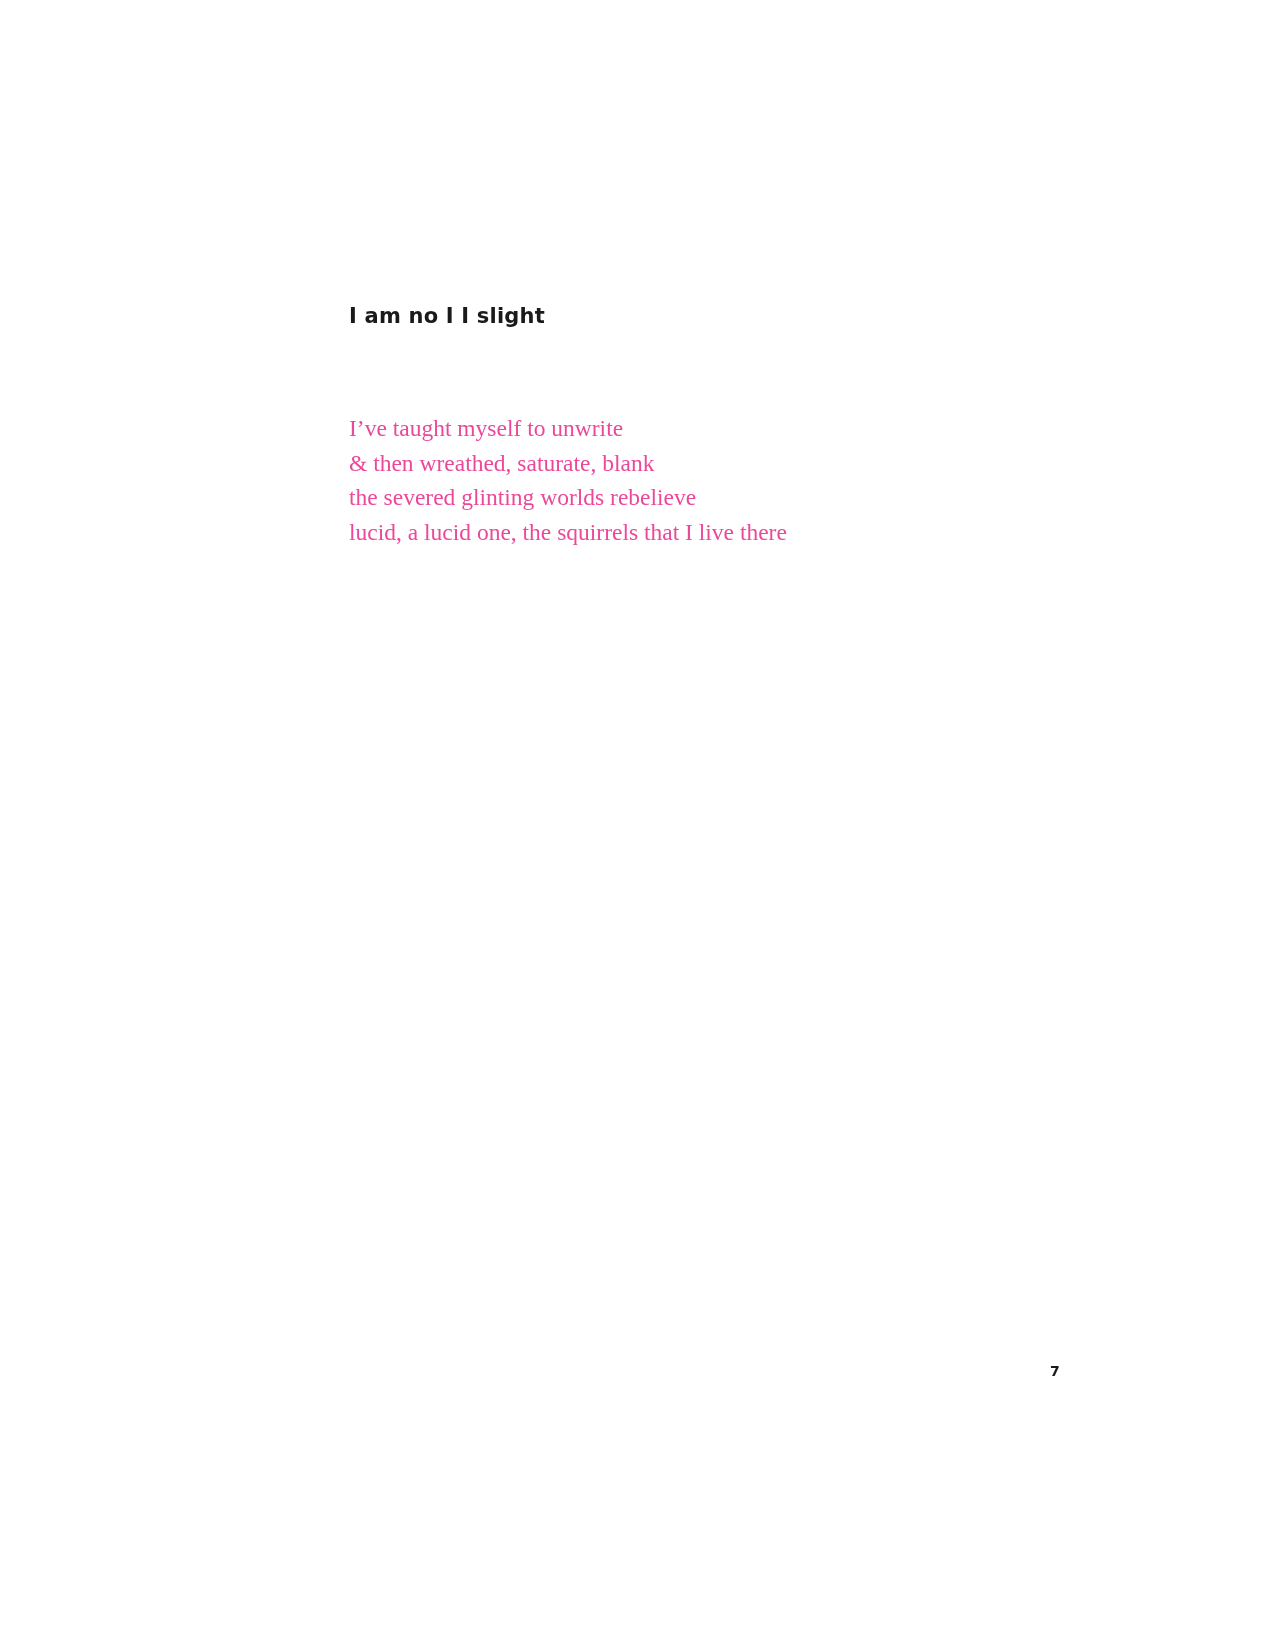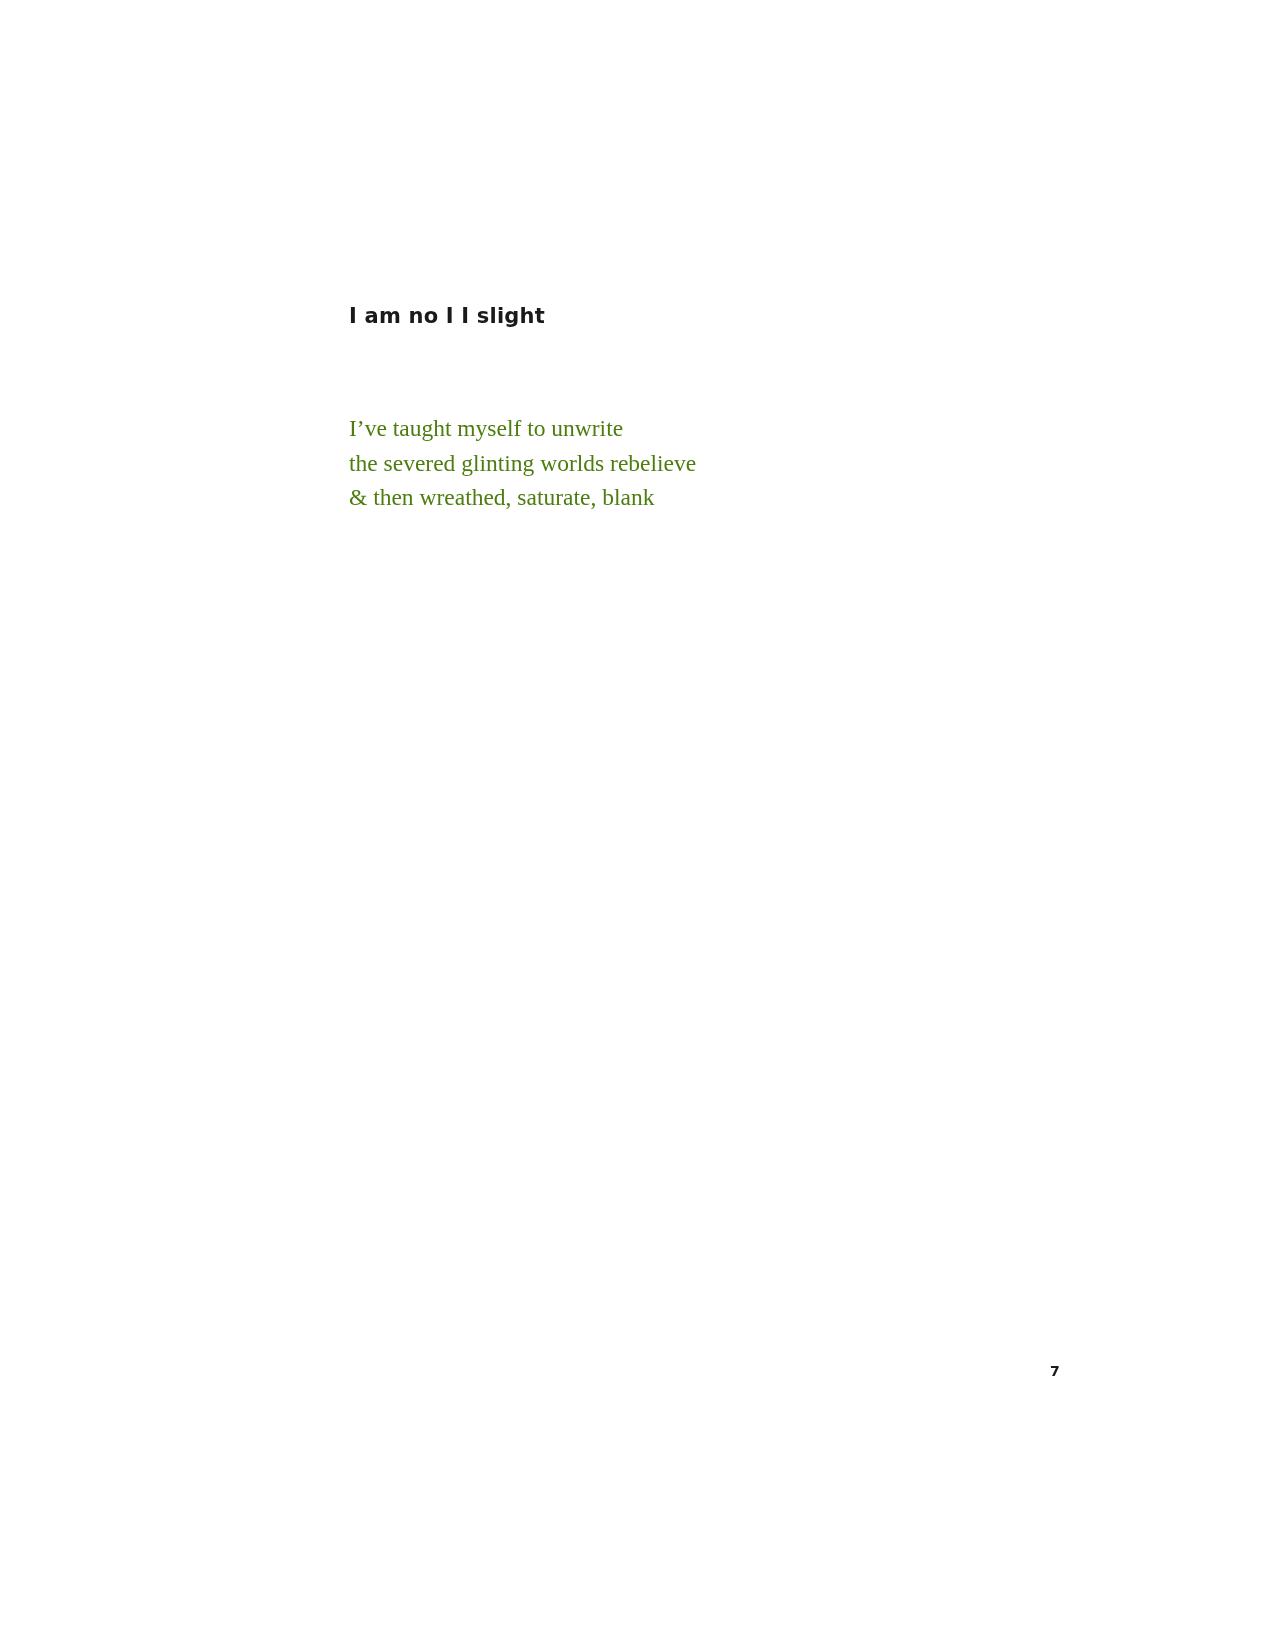--- a/index.html
+++ b/index.html
@@ -29,21 +29,21 @@
   .poem-body {
     position: absolute;
     left: 349px;
     top: 410px;
     width: 700px;
   }
   .poem-line {
     font-family: "Liberation Serif", serif;
     font-size: 23.5px;
     line-height: 34.5px;
-    color: #4d7c0f;
+    color: #ec4899;
     white-space: pre;
   }
   .page-number {
     position: absolute;
     left: 1050px;
     top: 1362px;
     font-family: "DejaVu Sans", sans-serif;
     font-size: 14px;
     font-weight: bold;
     color: #1a1a1a;
@@ -51,19 +51,20 @@
 </style>
 </head>
 <body>
 
 <div class="page">
 
   <div class="poem-title">I am no I I slight</div>
 
   <div class="poem-body">
     <div class="poem-line">I’ve taught myself to unwrite</div>
+    <div class="poem-line">&amp; then wreathed, saturate, blank</div>
     <div class="poem-line">the severed glinting worlds rebelieve</div>
-    <div class="poem-line">&amp; then wreathed, saturate, blank</div>
+    <div class="poem-line">lucid, a lucid one, the squirrels that I live there</div>
   </div>
 
   <div class="page-number">7</div>
 
 </div>
 
 </body></html>

